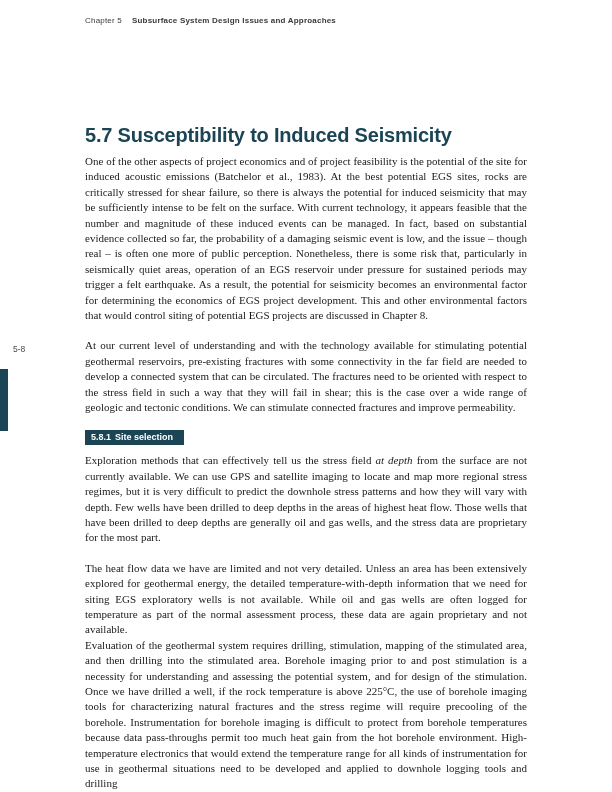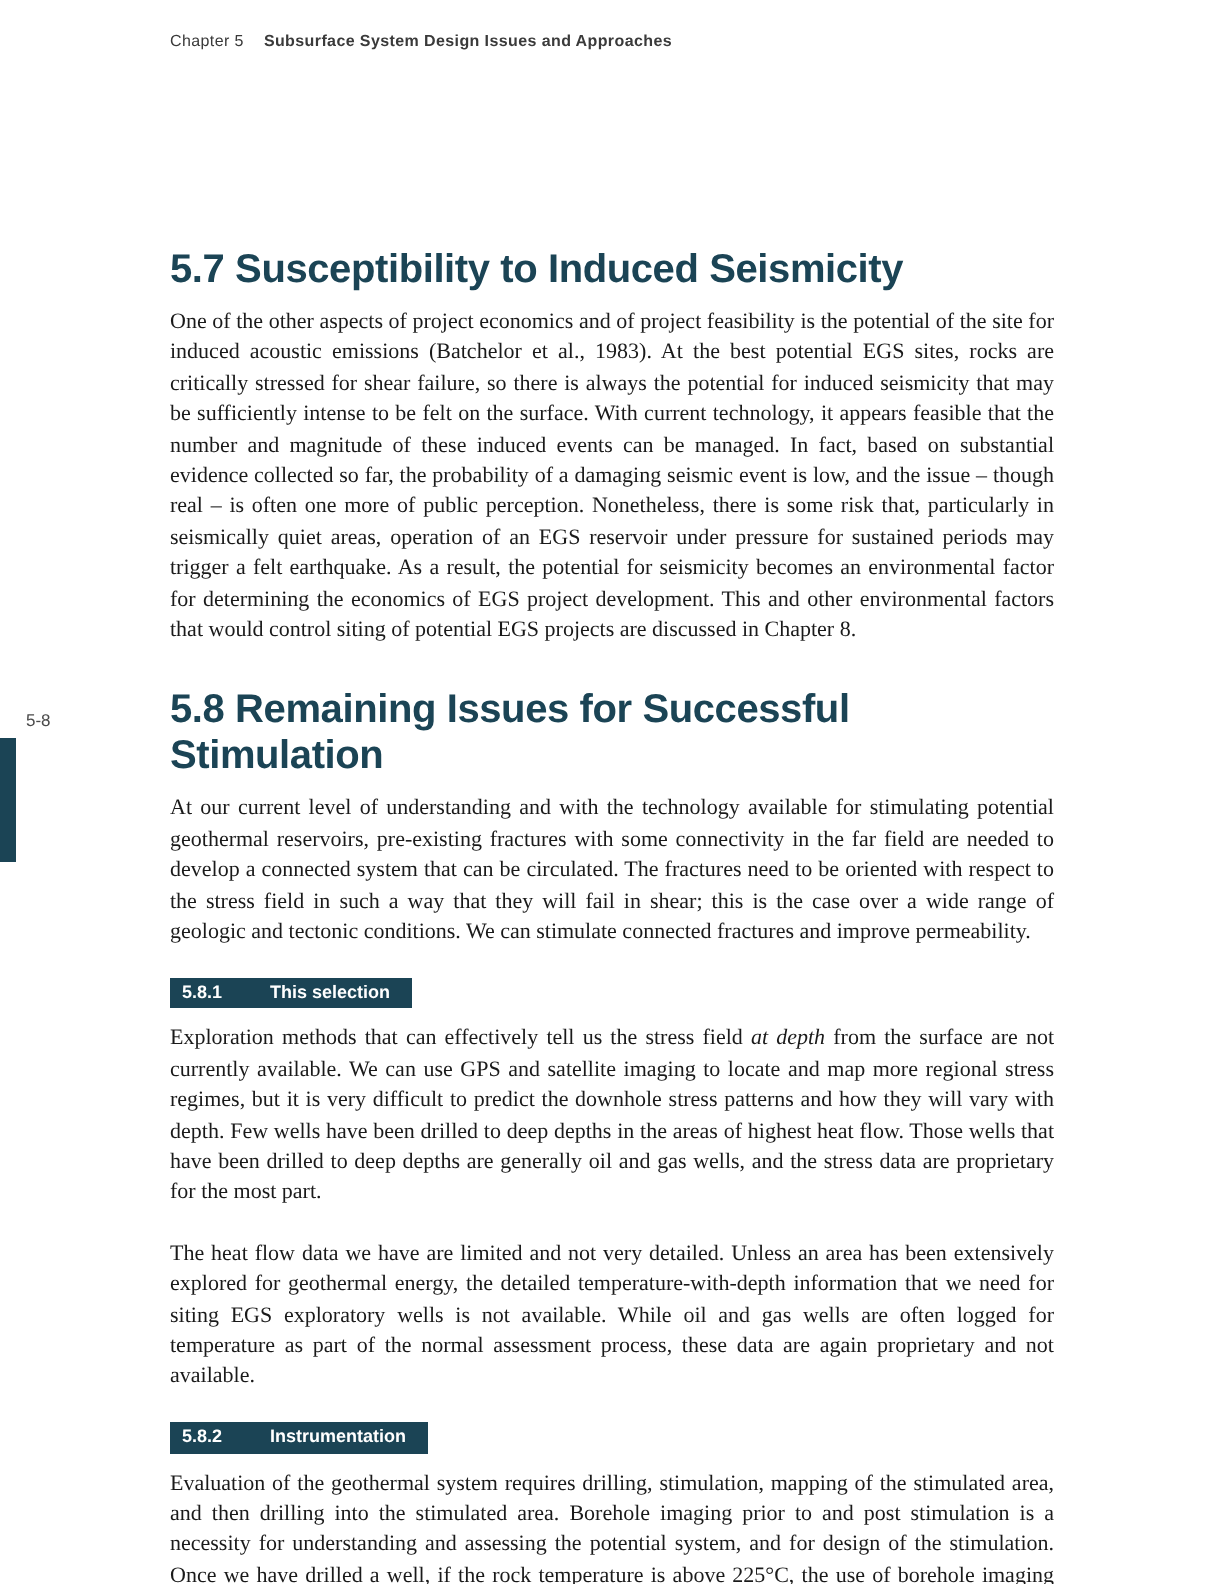--- a/index.html
+++ b/index.html
@@ -31,21 +31,21 @@
   .running-header .chapter-label {
     font-weight: 400;
     margin-right: 10px;
   }
   .running-header .chapter-title {
     font-weight: 700;
   }
   .side-page-number {
     position: absolute;
     left: 13px;
-    top: 355px;
+    top: 344px;
     font-family: "Liberation Sans", "DejaVu Sans", sans-serif;
     font-size: 8.5px;
     color: #4a4a4a;
   }
   .side-tab {
     position: absolute;
     left: 0;
     top: 369px;
     width: 8px;
     height: 62px;
@@ -82,58 +82,52 @@
     display: inline-block;
     background: var(--accent);
     color: #ffffff;
     font-family: "Liberation Sans", "DejaVu Sans", sans-serif;
     font-size: 9px;
     font-weight: 700;
     padding: 2.5px 11px 2.5px 6px;
     margin: 14px 0 8px 0;
     line-height: 1.2;
   }
-  .subsection-badge .sub-number { margin-right: 24px; }
+  .subsection-badge .sub-number { margin-right: 4px; }
   em.inline-italic { font-style: italic; }
 </style>
 </head>
 <body>
 
 <div class="page">
 
   <div class="running-header">
     <span class="chapter-label">Chapter 5</span><span class="chapter-title">Subsurface System Design Issues and Approaches</span>
   </div>
 
   <div class="side-page-number">5-8</div>
   <div class="side-tab"></div>
 
   <div class="content">
 
     <h1 class="section-heading">5.7 Susceptibility to Induced Seismicity</h1>
 
     <p class="body-para">One of the other aspects of project economics and of project feasibility is the potential of the site for induced acoustic emissions (Batchelor et al., 1983). At the best potential EGS sites, rocks are critically stressed for shear failure, so there is always the potential for induced seismicity that may be sufficiently intense to be felt on the surface. With current technology, it appears feasible that the number and magnitude of these induced events can be managed. In fact, based on substantial evidence collected so far, the probability of a damaging seismic event is low, and the issue – though real – is often one more of public perception. Nonetheless, there is some risk that, particularly in seismically quiet areas, operation of an EGS reservoir under pressure for sustained periods may trigger a felt earthquake. As a result, the potential for seismicity becomes an environmental factor for determining the economics of EGS project development. This and other environmental factors that would control siting of potential EGS projects are discussed in Chapter 8.</p>
 
-    <h1 class="section-heading second">5.8 Remaining Issues for Successful Stimulation</h1>
 
     <p class="body-para tight">At our current level of understanding and with the technology available for stimulating potential geothermal reservoirs, pre-existing fractures with some connectivity in the far field are needed to develop a connected system that can be circulated. The fractures need to be oriented with respect to the stress field in such a way that they will fail in shear; this is the case over a wide range of geologic and tectonic conditions. We can stimulate connected fractures and improve permeability.</p>
 
     <div>
       <div class="subsection-badge">
-        <span class="sub-number">5.8.1</span><span class="sub-title">This selection</span>
+        <span class="sub-number">5.8.1</span><span class="sub-title">Site selection</span>
       </div>
     </div>
 
     <p class="body-para"><span>Exploration methods that can effectively tell us the stress field </span><em class="inline-italic">at depth</em><span> from the surface are not currently available. We can use GPS and satellite imaging to locate and map more regional stress regimes, but it is very difficult to predict the downhole stress patterns and how they will vary with depth. Few wells have been drilled to deep depths in the areas of highest heat flow. Those wells that have been drilled to deep depths are generally oil and gas wells, and the stress data are proprietary for the most part.</span></p>
 
     <p class="body-para tight">The heat flow data we have are limited and not very detailed. Unless an area has been extensively explored for geothermal energy, the detailed temperature-with-depth information that we need for siting EGS exploratory wells is not available. While oil and gas wells are often logged for temperature as part of the normal assessment process, these data are again proprietary and not available.</p>
 
-    <div>
-      <div class="subsection-badge">
-        <span class="sub-number">5.8.2</span><span class="sub-title">Instrumentation</span>
-      </div>
-    </div>
 
     <p class="body-para tight">Evaluation of the geothermal system requires drilling, stimulation, mapping of the stimulated area, and then drilling into the stimulated area. Borehole imaging prior to and post stimulation is a necessity for understanding and assessing the potential system, and for design of the stimulation. Once we have drilled a well, if the rock temperature is above 225°C, the use of borehole imaging tools for characterizing natural fractures and the stress regime will require precooling of the borehole. Instrumentation for borehole imaging is difficult to protect from borehole temperatures because data pass-throughs permit too much heat gain from the hot borehole environment. High-temperature electronics that would extend the temperature range for all kinds of instrumentation for use in geothermal situations need to be developed and applied to downhole logging tools and drilling</p>
 
   </div>
 
 </div>
 
 </body></html>

